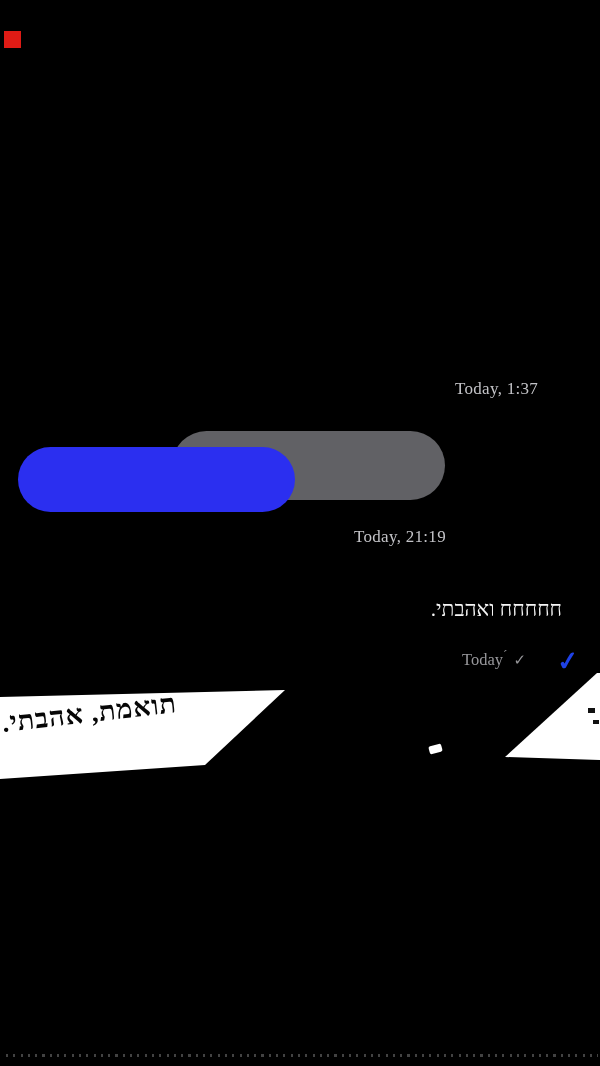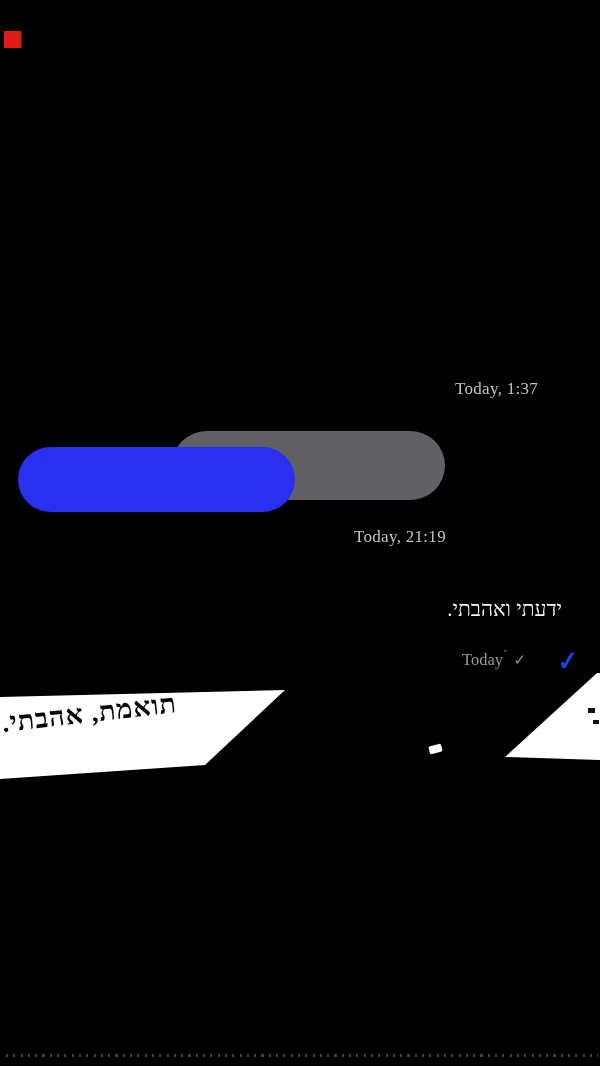--- a/index.html
+++ b/index.html
@@ -56,21 +56,21 @@
   <div class="abs" id="red-square"></div>
 
   <div class="abs timestamp" id="ts1">Today, 1:37</div>
 
   <div class="abs bubble" id="bubble-received"></div>
   <div class="abs bubble" id="bubble-sent"></div>
 
 
   <div class="abs timestamp" id="ts2">Today, 21:19</div>
 
-  <div class="abs" id="plain-message">ידעתי ואהבתי.</div>
+  <div class="abs" id="plain-message">חחחחח ואהבתי.</div>
 
   <div class="abs" id="receipt">
     <span>Today</span><span class="tick">ˊ</span>
     <span class="gray-check">✓</span>
   </div>
   <div class="abs" id="blue-check">✓</div>
 
   <div class="abs" id="banner-left">
     <div class="abs" id="banner-text">תואמת, אהבתי.</div>
   </div>

